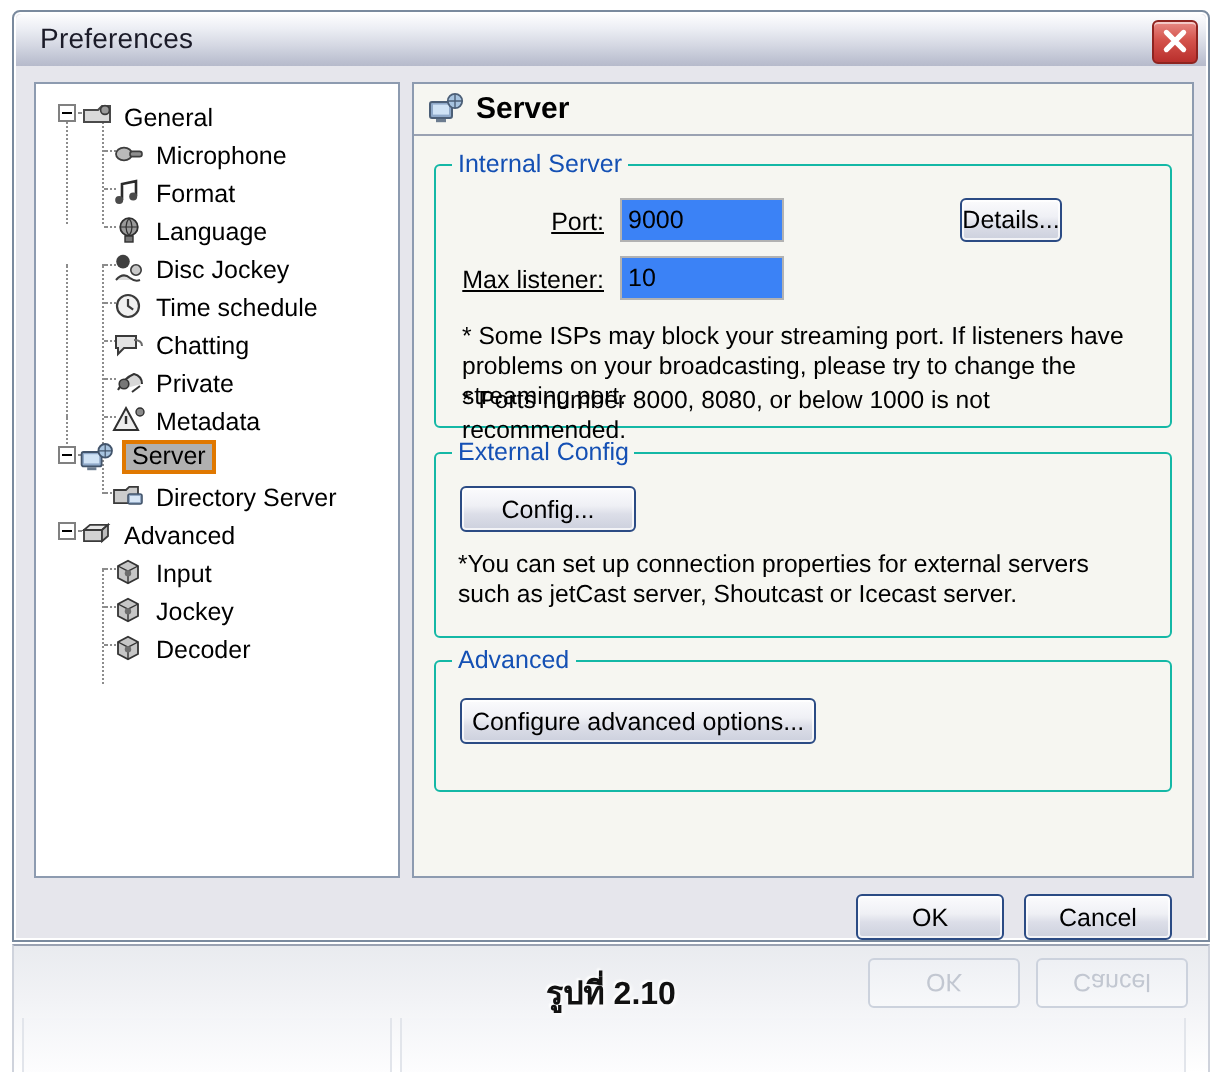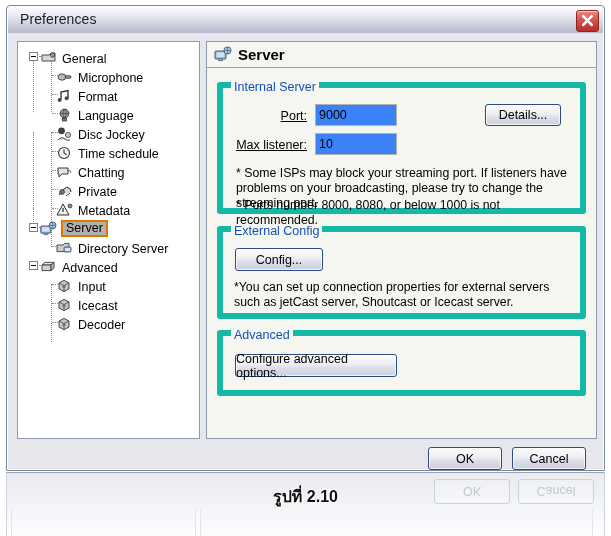--- a/index.html
+++ b/index.html
@@ -164,21 +164,21 @@
     padding-left: 7px;
   }
   .content-header .hicon { width: 18px; height: 17px; margin-right: 6px; }
   .content-title {
     font-size: 15px; font-weight: bold; color: #000;
   }
 
   
   .group {
     position: absolute;
-    border: 6px solid #14b8a6;
+    border: 1px solid #14b8a6;
     border-radius: 3px;
     background: transparent;
     box-sizing: border-box;
   }
   .group-legend {
     position: absolute;
     top: -8px; left: 8px;
     background: #f6f6f1;
     padding: 0 3px;
     font-size: 12.5px;
@@ -435,21 +435,21 @@
               </svg></span>
             <span class="tlabel">Input</span>
           </div>
           <div class="tnode lvl1">
             <span class="hline" style="left: 34px; width: 6px;"></span>
             <span class="ticon"><svg width="17" height="16" viewBox="0 0 17 16">
                 <path d="M3 5 l5-2.6 l5 2.6 v6 l-5 2.6 l-5-2.6 z" fill="#c6c6c6" stroke="#333" stroke-width="0.9"></path>
                 <path d="M3 5 l5 2.6 l5-2.6 M8 7.6 v6" stroke="#333" stroke-width="0.7" fill="none"></path>
                 <circle cx="8" cy="8.6" r="1.6" fill="#6d6d6d"></circle>
               </svg></span>
-            <span class="tlabel">Icecast</span>
+            <span class="tlabel">Jockey</span>
           </div>
           <div class="tnode lvl1">
             <span class="hline" style="left: 34px; width: 6px;"></span>
             <span class="ticon"><svg width="17" height="16" viewBox="0 0 17 16">
                 <path d="M3 5 l5-2.6 l5 2.6 v6 l-5 2.6 l-5-2.6 z" fill="#c6c6c6" stroke="#333" stroke-width="0.9"></path>
                 <path d="M3 5 l5 2.6 l5-2.6 M8 7.6 v6" stroke="#333" stroke-width="0.7" fill="none"></path>
                 <circle cx="8" cy="8.6" r="1.6" fill="#6d6d6d"></circle>
               </svg></span>
             <span class="tlabel">Decoder</span>
           </div>
@@ -473,38 +473,38 @@
 
       <div class="group" style="left:10px; top:40px; width:369px; height:132px;">
         <span class="group-legend">Internal Server</span>
 
         <span class="field-label" style="left:18px; top:21px; width:66px;">Port:</span>
         <input class="textinput" style="left: 92px; top: 16px; width: 82px; height: 22px;" value="9000">
 
         <span class="field-label" style="left:0px; top:50px; width:84px;">Max listener:</span>
         <input class="textinput" style="left: 92px; top: 45px; width: 82px; height: 22px;" value="10">
 
-        <div class="btn" style="left:262px; top:16px; width:76px; height:22px;">Details...</div>
+        <div class="btn" style="left:262px; top:16px; width:51px; height:22px;">Details...</div>
 
         <div class="note" style="left:13px; top:78px; width:340px;">* Some ISPs may block your streaming port. If listeners have problems on your broadcasting, please try to change the streaming port.</div>
         <div class="note" style="left:13px; top:110px; width:345px;">* Ports number 8000, 8080, or below 1000 is not recommended.</div>
       </div>
 
       <div class="group" style="left:10px; top:184px; width:369px; height:93px;">
         <span class="group-legend">External Config</span>
 
         <div class="btn" style="left:12px; top:16px; width:88px; height:23px;">Config...</div>
 
         <div class="note" style="left:11px; top:48px; width:338px;">*You can set up connection properties for external servers such as jetCast server, Shoutcast or Icecast server.</div>
       </div>
 
       <div class="group" style="left:10px; top:288px; width:369px; height:66px;">
         <span class="group-legend">Advanced</span>
 
-        <div class="btn" style="left:12px; top:18px; width:162px; height:23px;">Configure advanced options...</div>
+        <div class="btn" style="left:12px; top:18px; width:178px; height:23px;">Configure advanced options...</div>
       </div>
     </div>
 
     <div class="btn okbtn" style="left:421px; top:441px;">OK</div>
     <div class="btn cancelbtn" style="left:505px; top:441px;">Cancel</div>
 
   </div>
 
   <div class="caption">รูปที่ 2.10</div>
 

